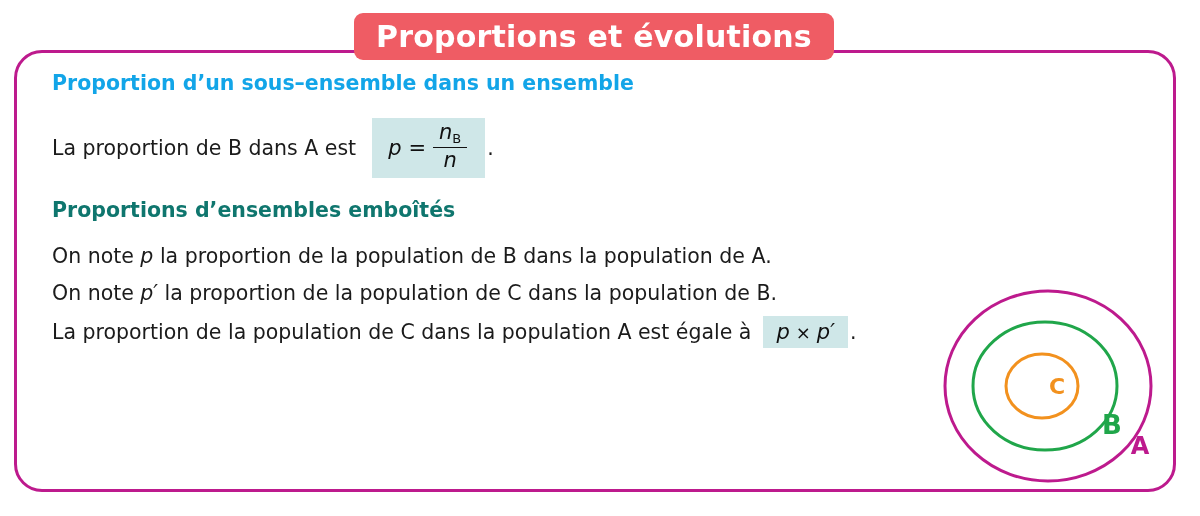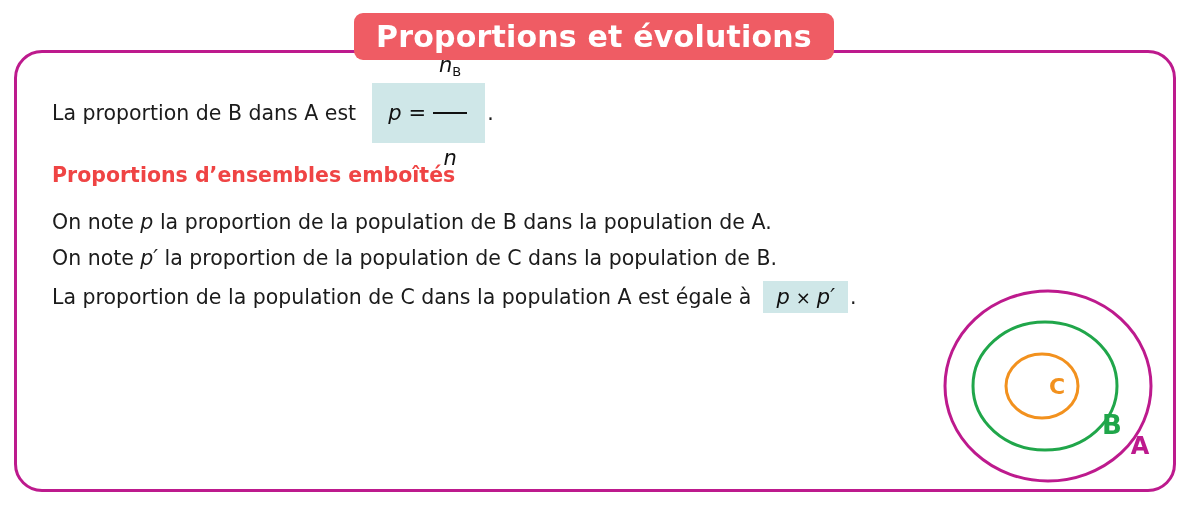--- a/index.html
+++ b/index.html
@@ -136,21 +136,20 @@
     font-style: normal;
     padding: 0 7px;
   }
   .frac {
     display: inline-flex;
     flex-direction: column;
     align-items: center;
     line-height: 1;
     position: relative;
     top: -1px;
-    gap: 32px;
   }
   .frac .num { padding: 0 4px 2px 4px; }
   .frac .bar {
     width: 100%;
     min-width: 34px;
     height: 1.6px;
     background: #111;
   }
   .frac .den { padding: 2px 4px 0 4px; }
 
@@ -178,20 +177,21 @@
 <div id="root">
 
   <div class="frame" style="border-color: rgb(189, 26, 141);"></div>
 
   <div class="title-banner" style="background: rgb(239, 92, 100);">
     <span class="title-text" style="color: rgb(255, 255, 255);">Proportions et évolutions</span>
   </div>
 
   <div class="content">
 
+    <div class="section-heading heading-1" style="color: rgb(18, 165, 232);">Proportion d’un sous–ensemble dans un ensemble</div>
 
 
     <div class="block-gap-a"></div>
 
     <div class="formula-row">
       <span class="lead">La proportion de B dans A est</span>
       <span class="fbox fbox-frac" style="background: rgb(207, 231, 232);">
         <span class="eqn">
           <span>p</span>
           <span class="eq-sign">=</span>
@@ -203,21 +203,21 @@
         </span>
       </span>
       <span class="tail dot-after">.</span>
     </div>
 
     <div class="block-gap-b"></div>
 
 
     <div class="block-gap-c"></div>
 
-    <div class="section-heading heading-2" style="color: #ef4444;">Proportions d’ensembles emboîtés</div>
+    <div class="section-heading heading-2" style="color: #0f766e;">Proportions d’ensembles emboîtés</div>
 
 
     <div class="line-gap"></div>
 
     <div class="para">
       <span>On note </span><span class="it">p</span><span> la proportion de la population de B dans la population de A.</span>
     </div>
 
     <div class="line-gap"></div>
 

